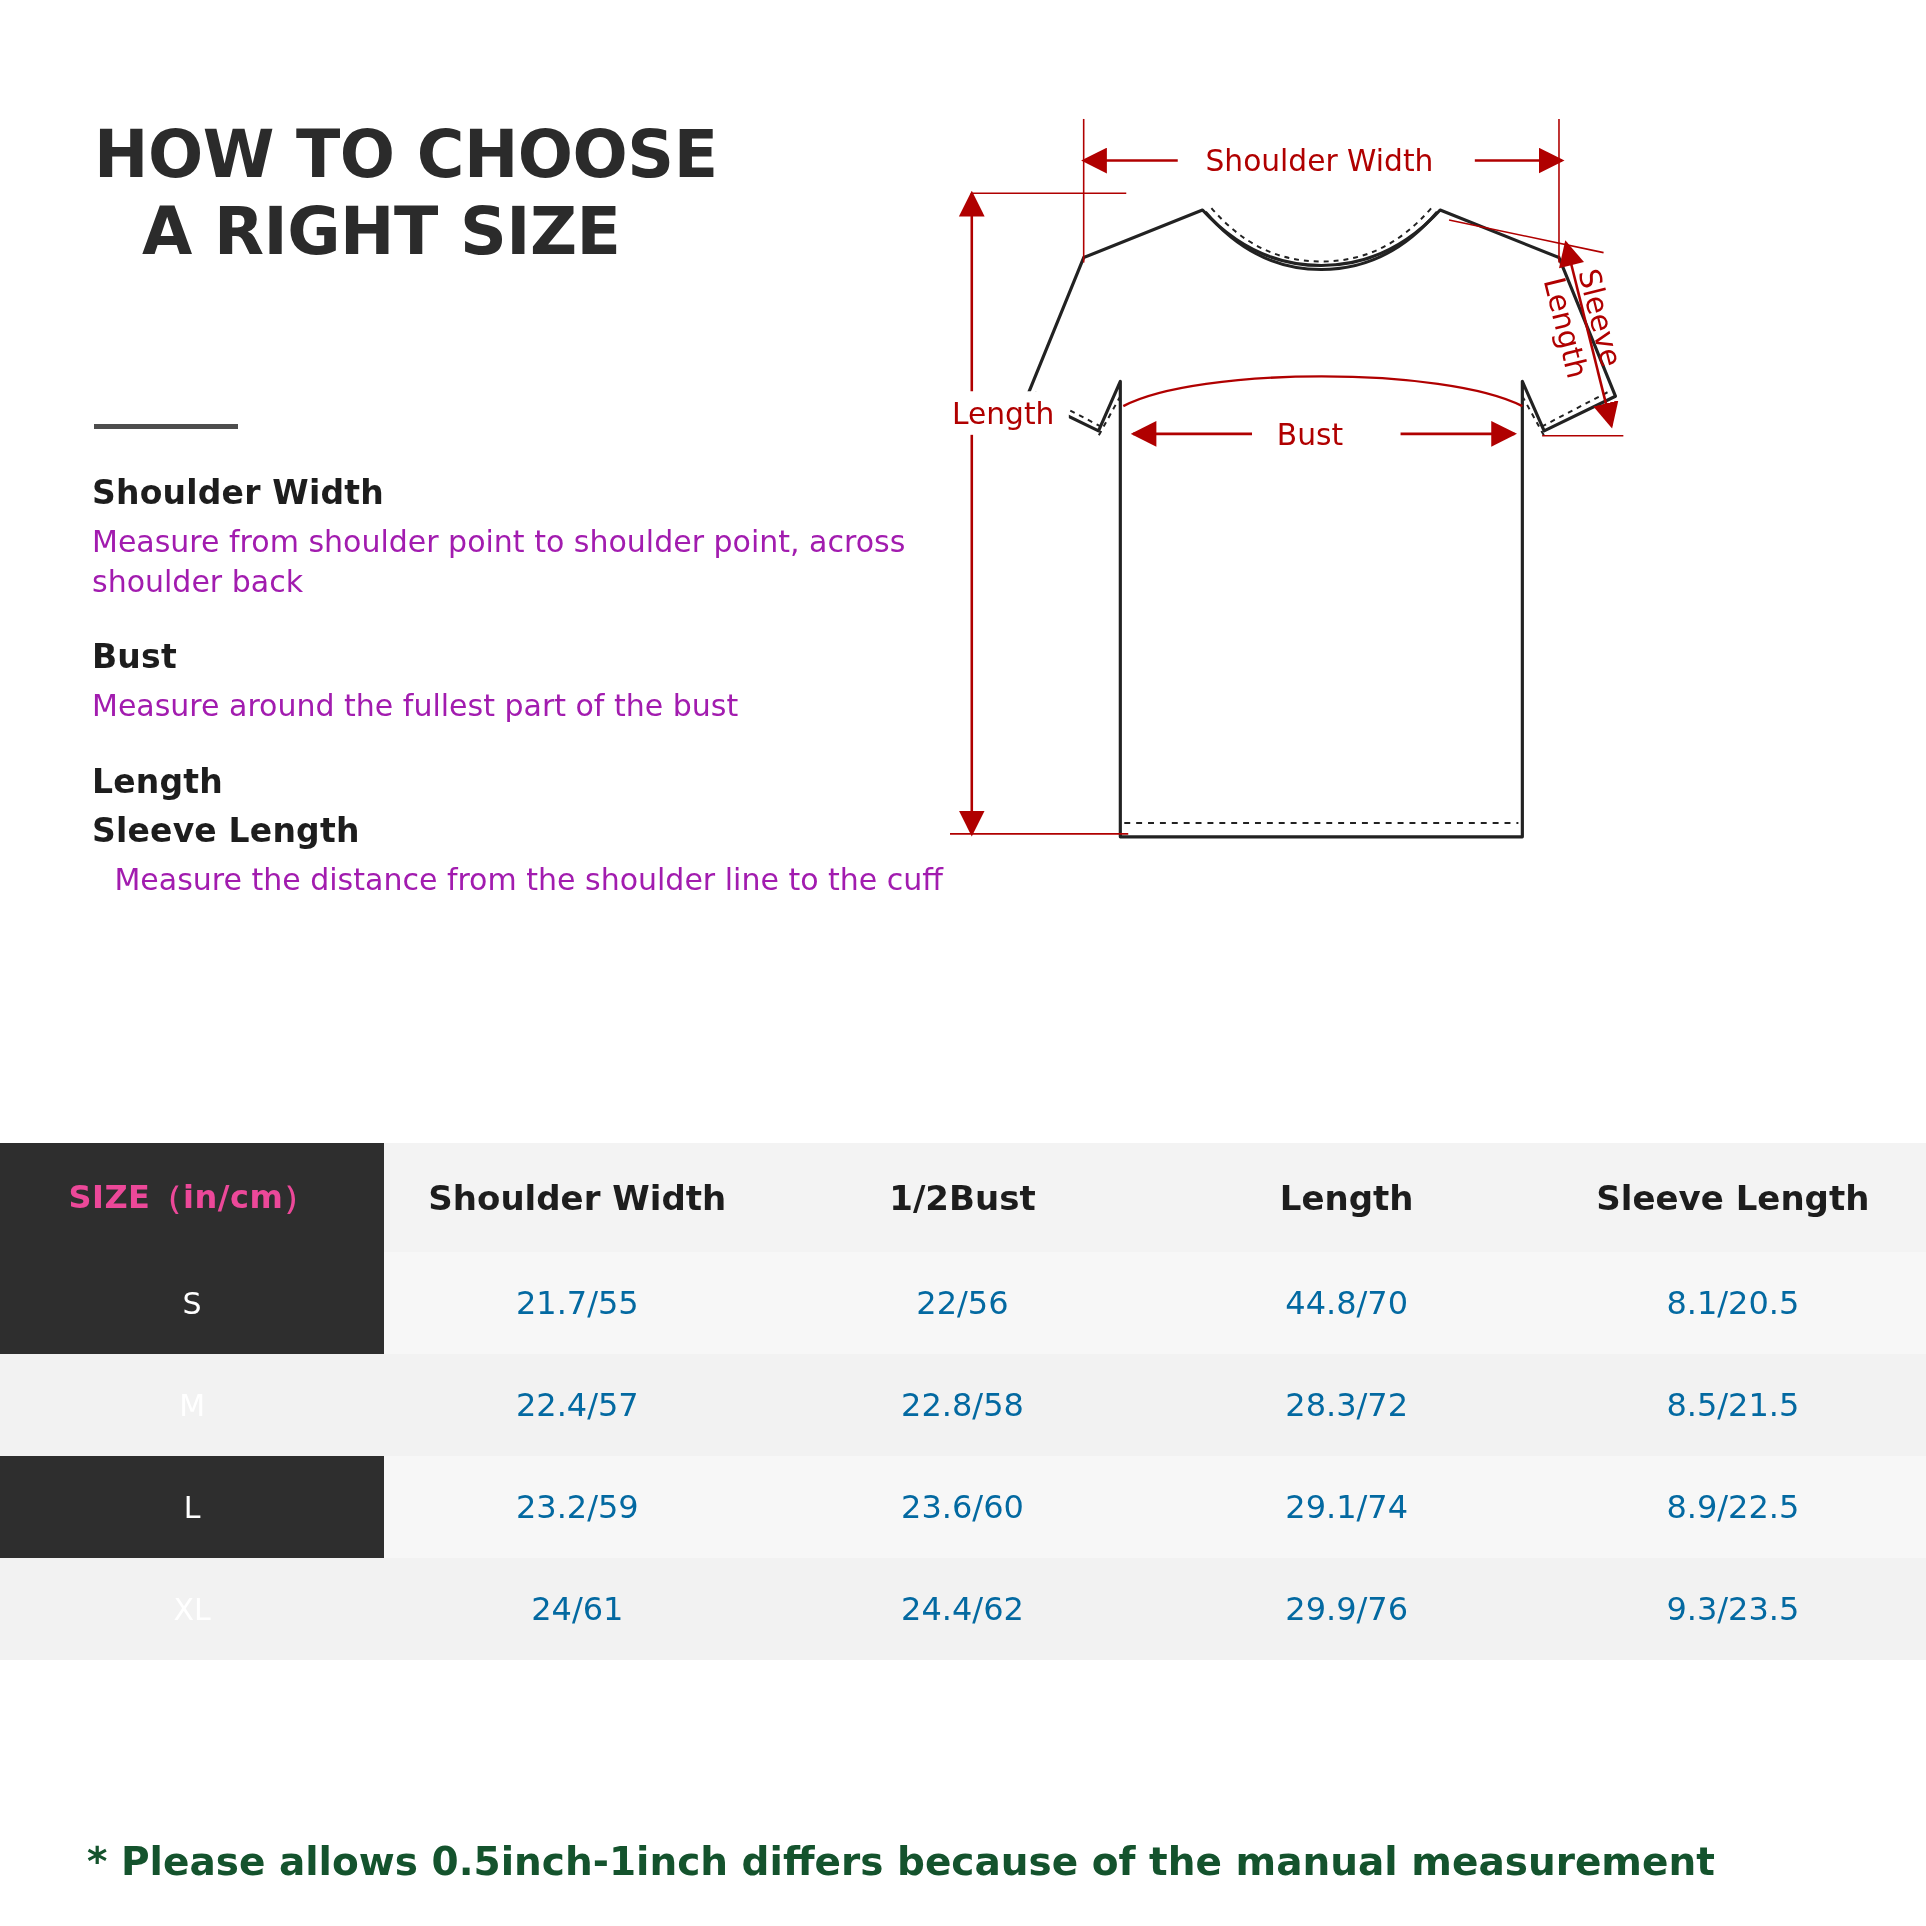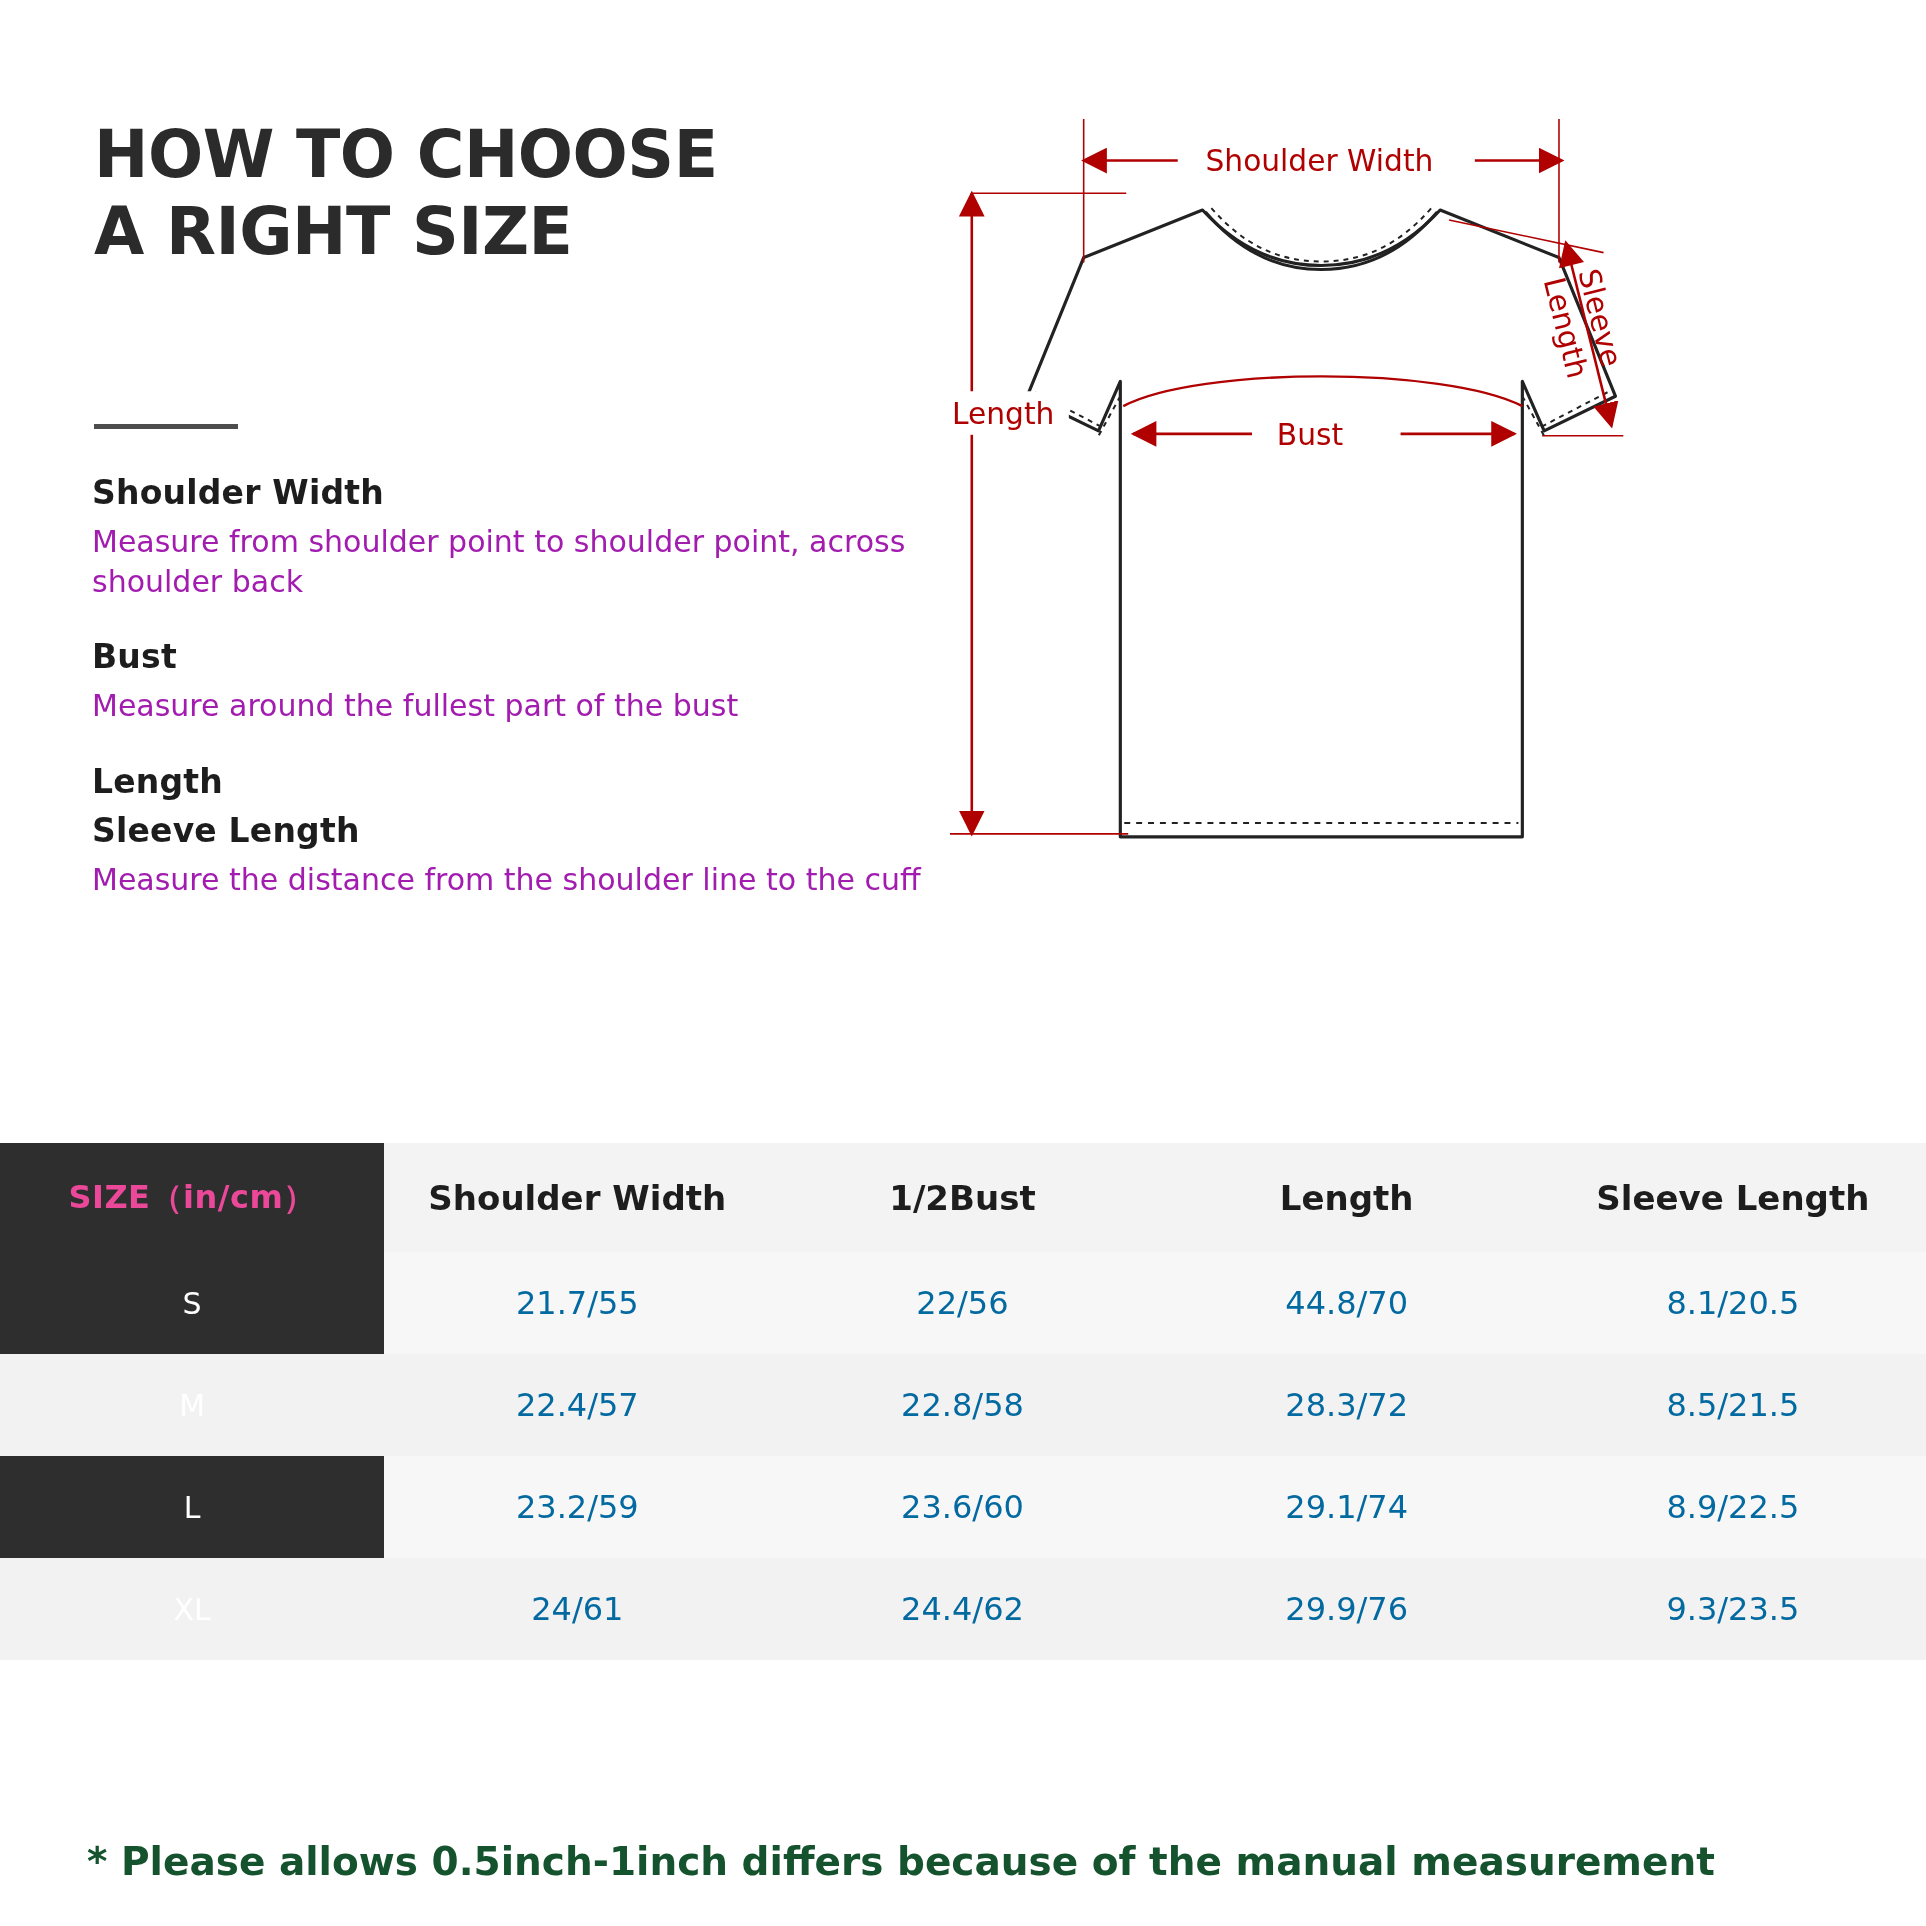--- a/index.html
+++ b/index.html
@@ -34,21 +34,21 @@
     left: 94px;
     top: 117px;
     font-family: "DejaVu Sans", sans-serif;
     font-weight: bold;
     font-size: 65px;
     line-height: 1.18;
     letter-spacing: -0.5px;
     color: #2b2b2b;
     width: 822px;
   }
-  .headline .line2 { display: block; }
+  .headline .line2 { display: block; margin-left: 48px; }
 
   .rule {
     position: absolute;
     left: 94px;
     top: 424px;
     width: 144px;
     height: 5px;
     background: #4d4d4d;
   }
 
@@ -66,21 +66,21 @@
     letter-spacing: 0.2px;
   }
   .def-desc {
     font-size: 30px;
     font-weight: normal;
     color: #a21caf;
     line-height: 1.32;
     margin: 0 0 36px 0;
     max-width: 851px;
   }
-  .def-block:last-child .def-desc { margin-bottom: 16px; }
+  .def-block:last-child .def-desc { margin-bottom: 16px; text-align: right; }
 
   
   .illo {
     position: absolute;
     left: 950px;
     top: 99px;
     width: 911px;
     height: 941px;
   }
   .illo svg { display: block; }

